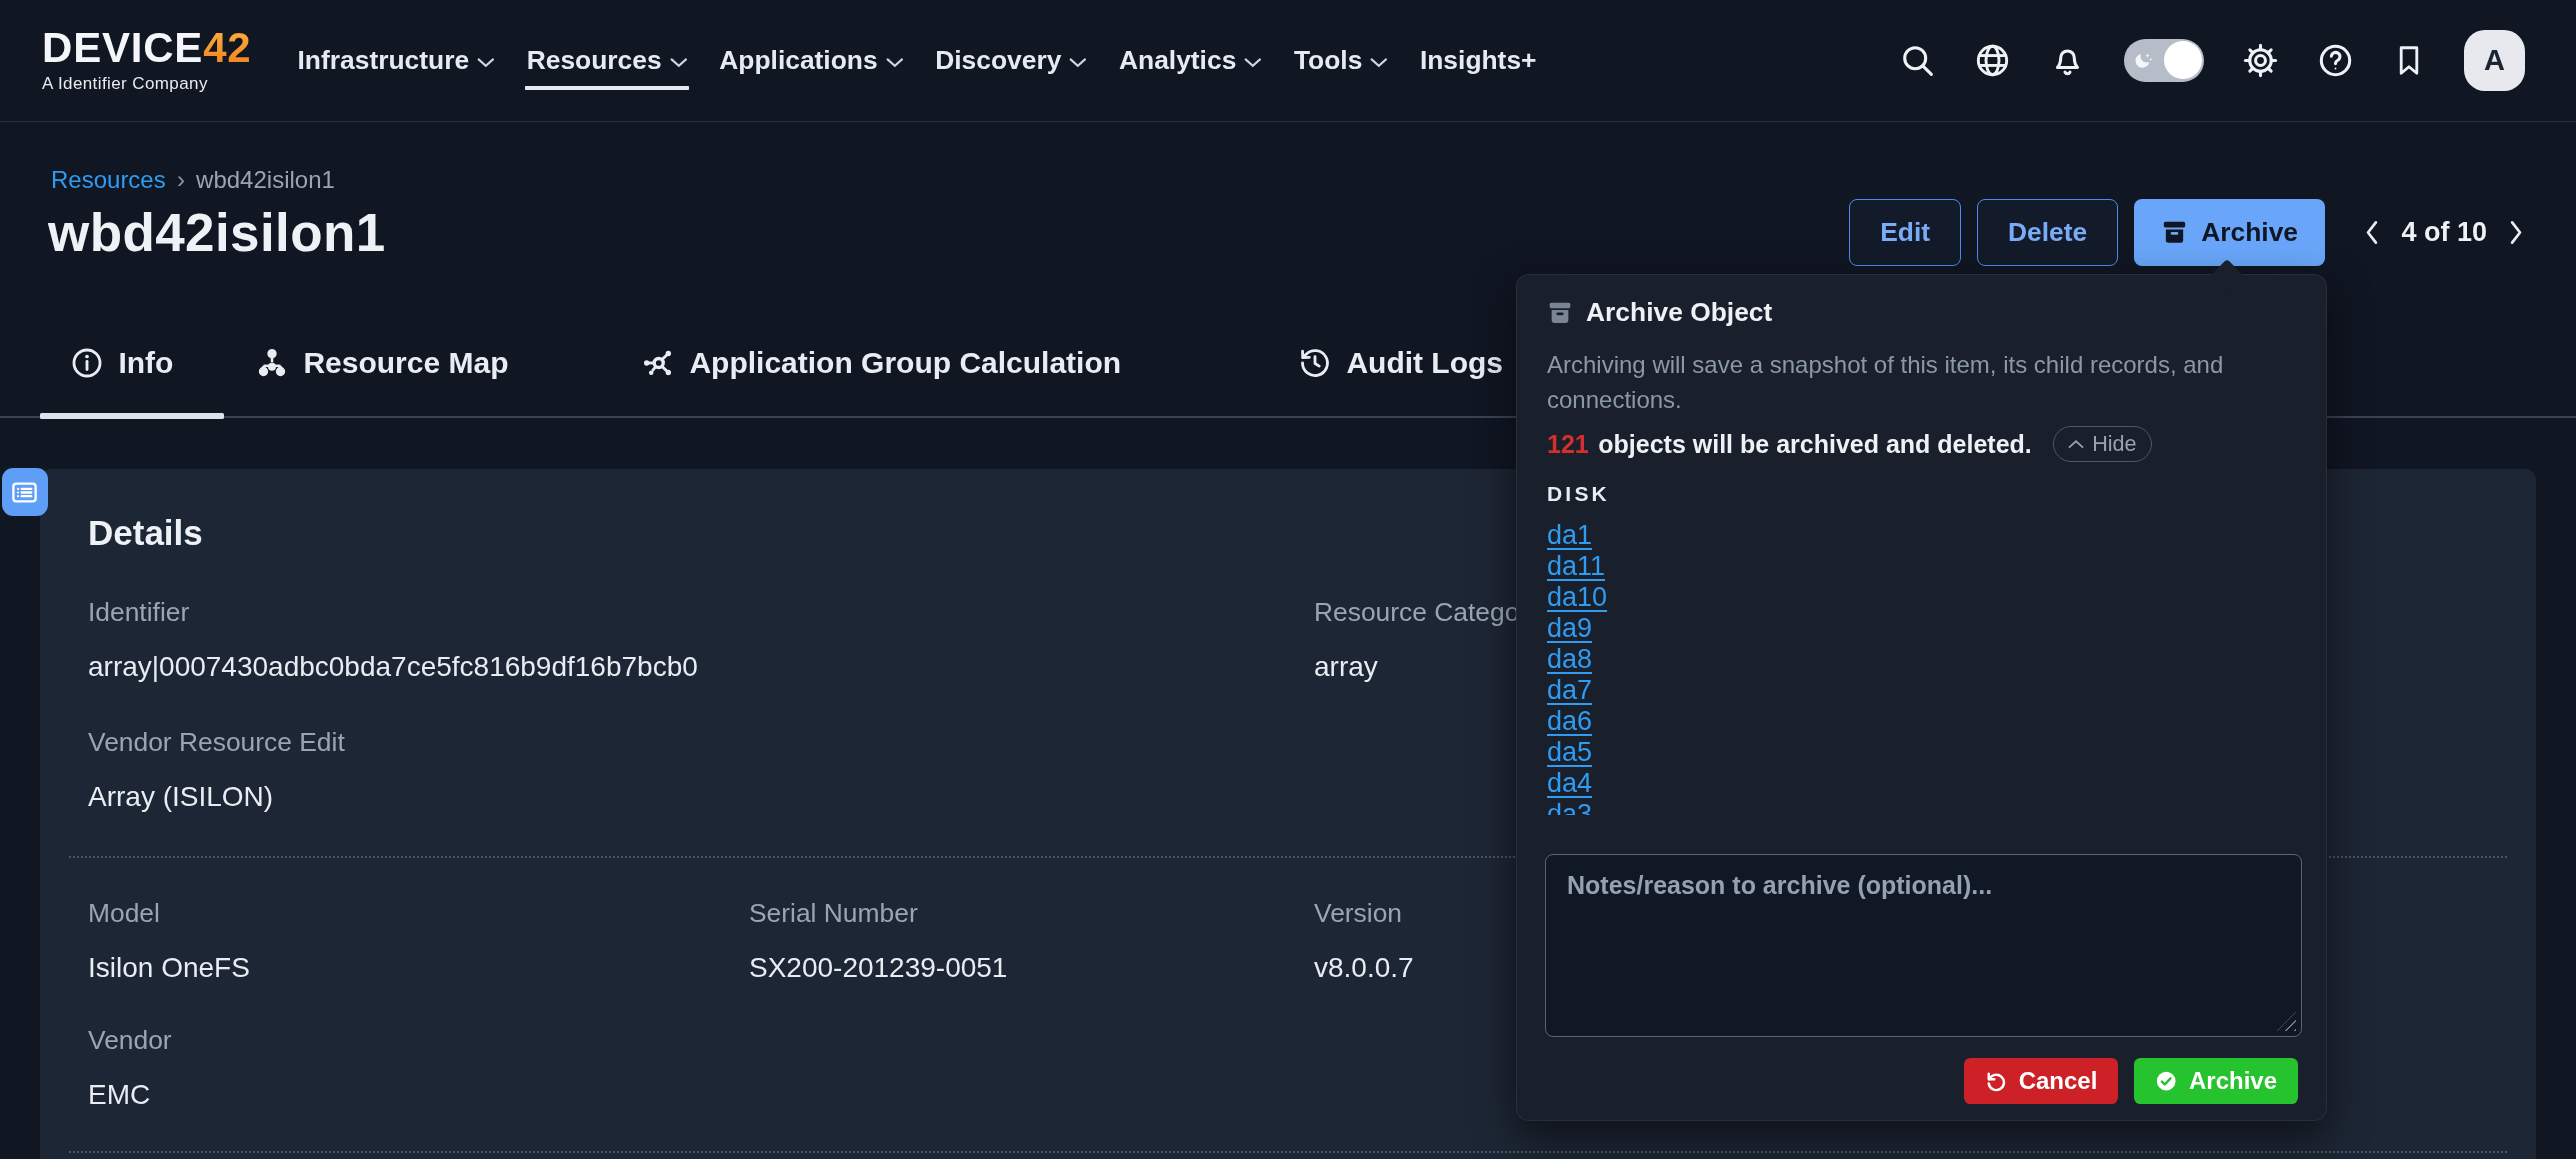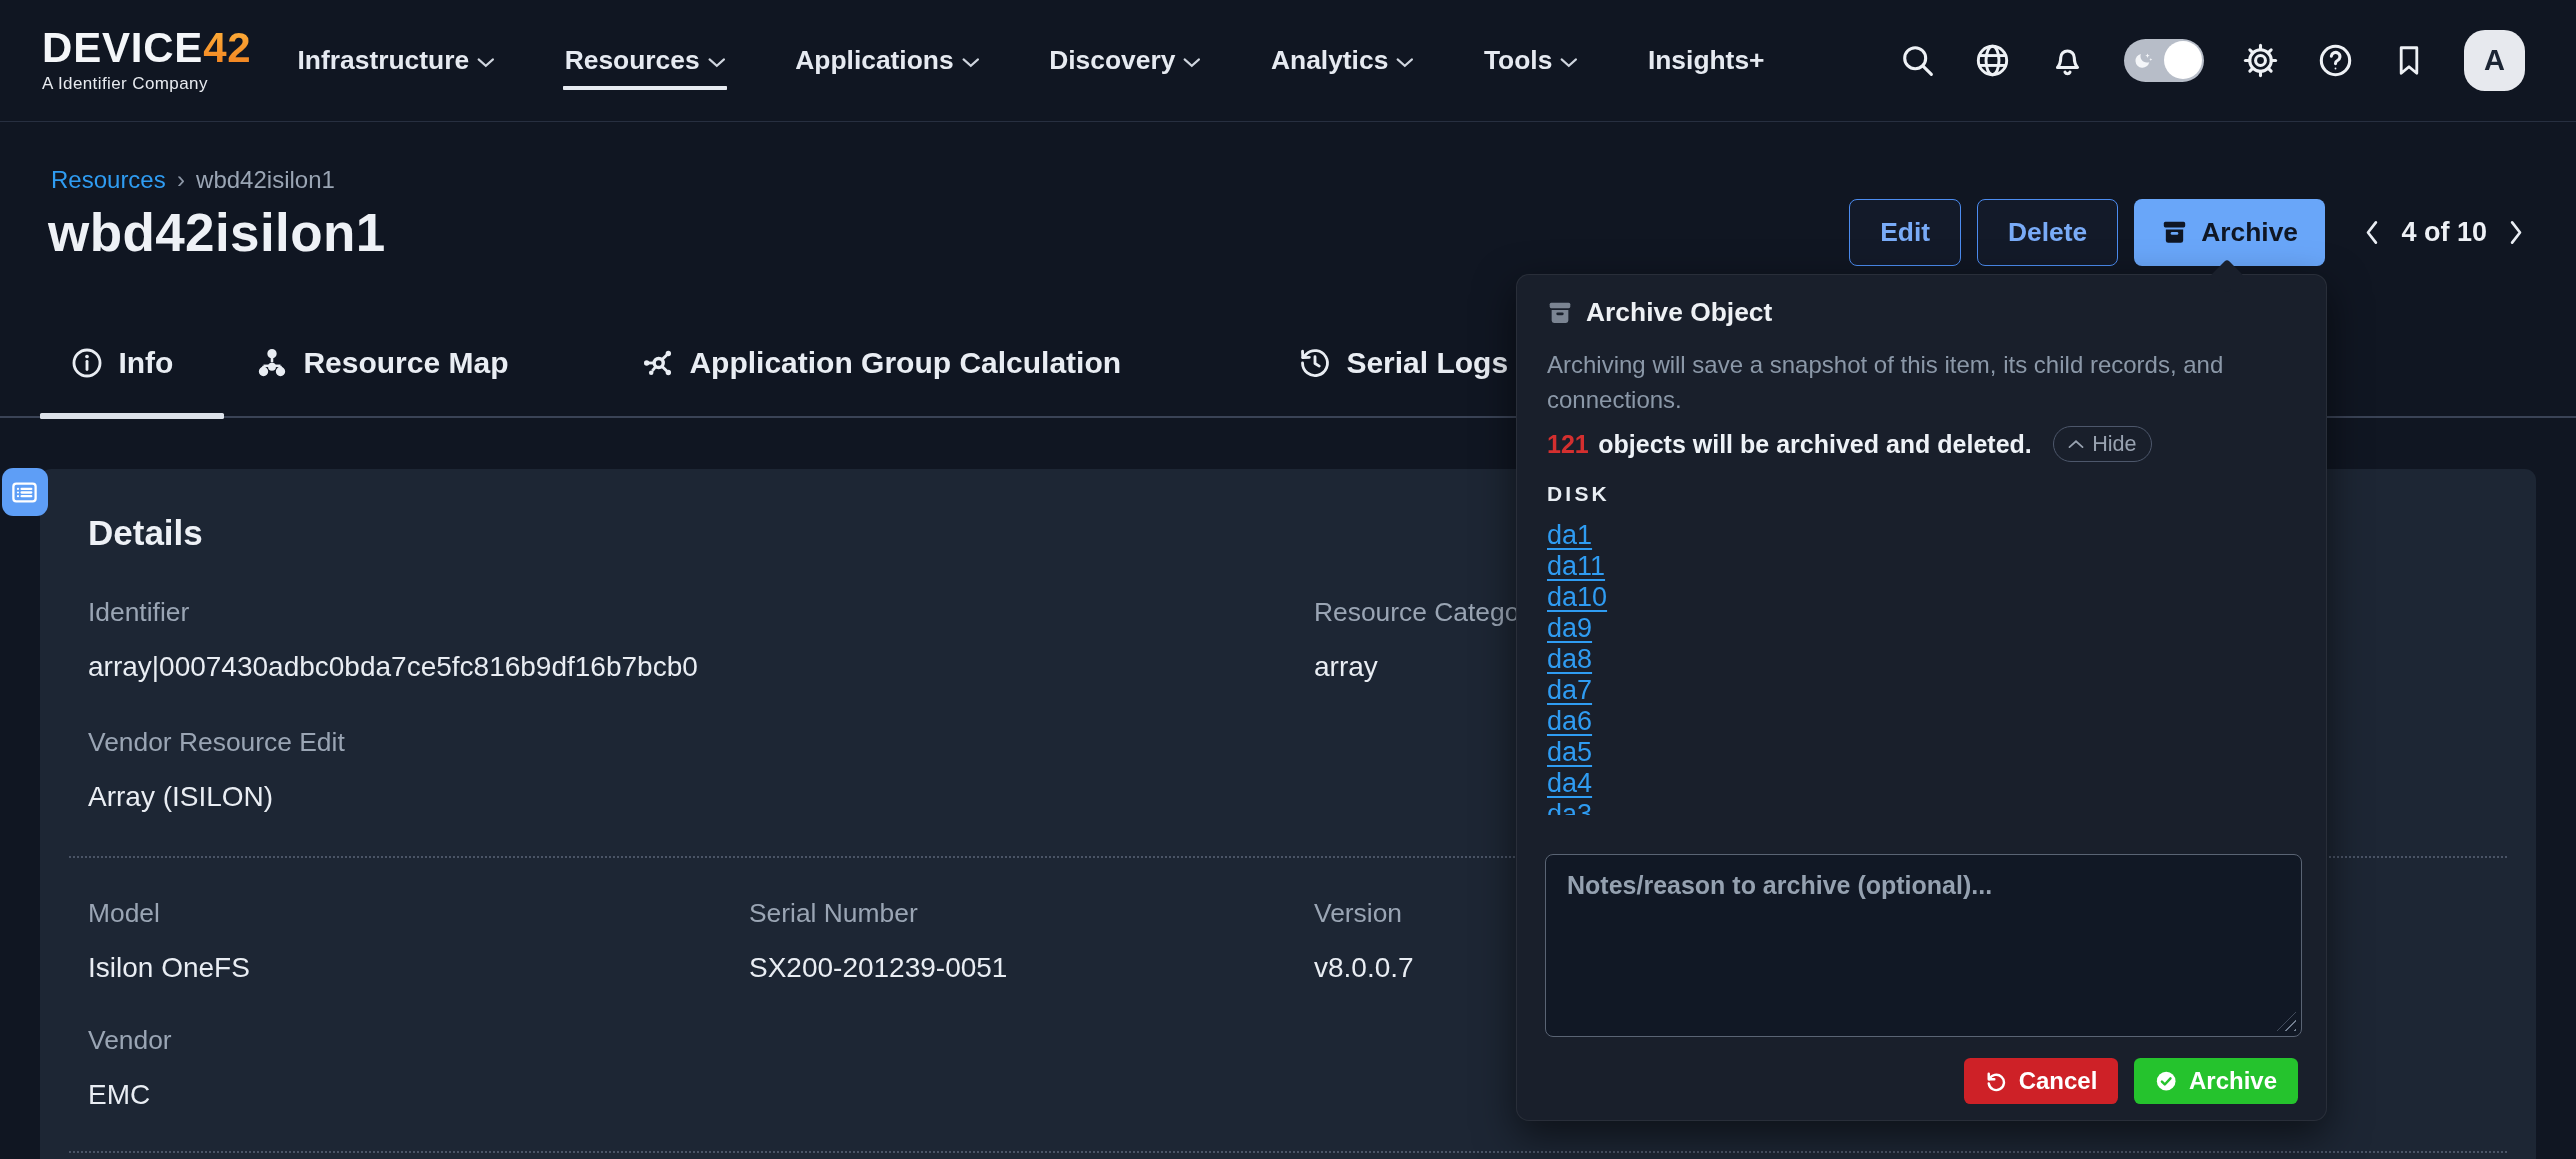--- a/index.html
+++ b/index.html
@@ -18,21 +18,21 @@
   }
   .logo { margin-left:42px; margin-right:46px; cursor:pointer; }
   .logo-line { font-size:42px; font-weight:800; letter-spacing:0.8px; line-height:42px; }
   .brand { color:#f4f6f9; }
   .brand-accent {
     background:linear-gradient(180deg,#ffb33c,#ef7d1e);
     -webkit-background-clip:text; background-clip:text; color:transparent;
   }
   .tagline { color:#e8ebf0; font-size:17px; margin-top:4.8px; letter-spacing:0.4px; }
 
-  .nav { display:flex; align-items:center; gap:70px; }
+  .nav { display:flex; align-items:center; gap:32px; }
   .nav-item { position:relative; display:flex; align-items:center; gap:8px;
     font-size:26.4px; font-weight:600; color:#e6eaf1; cursor:pointer; white-space:nowrap; }
   .nav-item svg { margin-top:3.2px; }
   .nav-item.active::after { content:''; position:absolute; left:-1.6px; right:-1.6px;
     bottom:-14.4px; height:4.8px; background:#e7ebf1; border-radius:0.8px; }
 
   .header-actions { margin-left:auto; margin-right:51px; display:flex; align-items:center; gap:38px; }
   .icon-btn { background:none; border:none; color:#eef1f5; cursor:pointer;
     display:flex; align-items:center; justify-content:center; padding:0; }
   .toggle { position:relative; width:80px; height:43px; background:#b7bdc8;
@@ -323,21 +323,21 @@
           <circle cx="7.2" cy="18.9" r="1.6" stroke="none"></circle>
         </svg>
       <span>Application Group Calculation</span>
     </div>
     <div class="tab tab-audit">
       <svg width="34" height="34" viewBox="0 0 24 24" fill="none" stroke="#e9edf3" stroke-width="2" stroke-linecap="round" stroke-linejoin="round">
           <path d="M3.2 12a8.8 8.8 0 1 0 2.6-6.2L3.4 8.2"></path>
           <polyline points="3.2,3.6 3.4,8.2 8,8"></polyline>
           <polyline points="12,7.6 12,12.4 15,14.2"></polyline>
         </svg>
-      <span>Serial Logs</span>
+      <span>Audit Logs</span>
     </div>
     <div class="tab-underline"></div>
     <div class="tab-line"></div>
   </div>
 
   <button class="side-tab">
     <svg width="29" height="29" viewBox="0 0 24 24" fill="none" stroke="#ffffff" stroke-width="1.9">
         <rect x="2.8" y="4.6" width="18.4" height="14.8" rx="2.4"></rect>
         <g stroke-linecap="round">
           <line x1="9.6" y1="9" x2="17.6" y2="9"></line>

